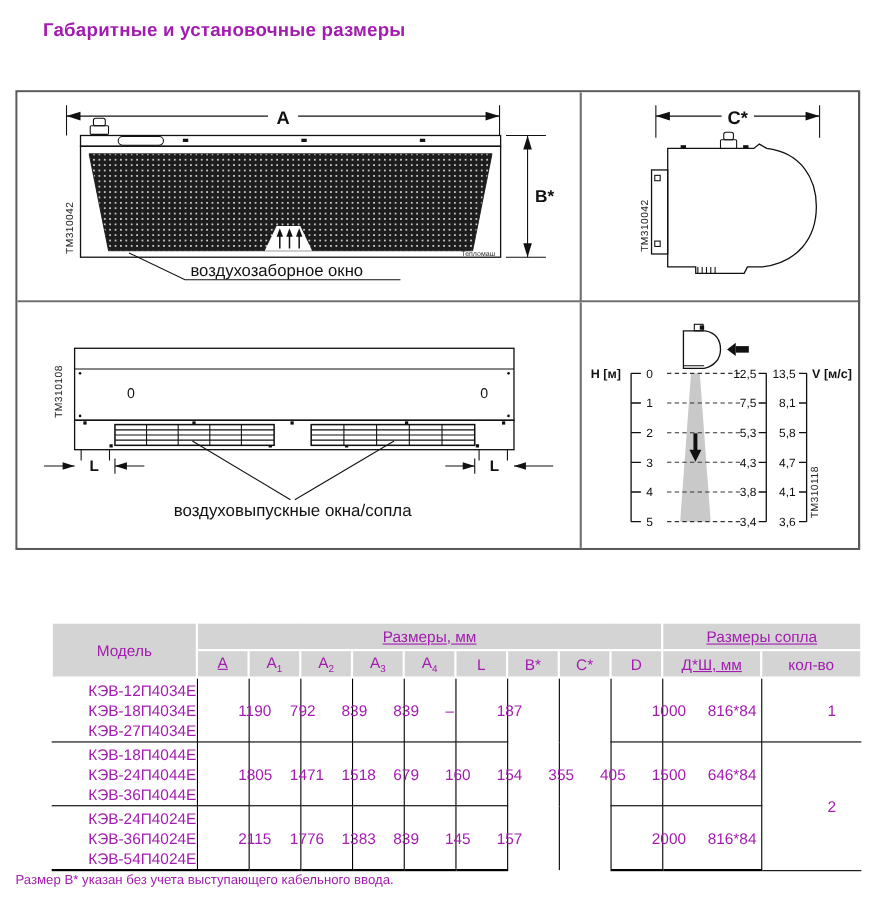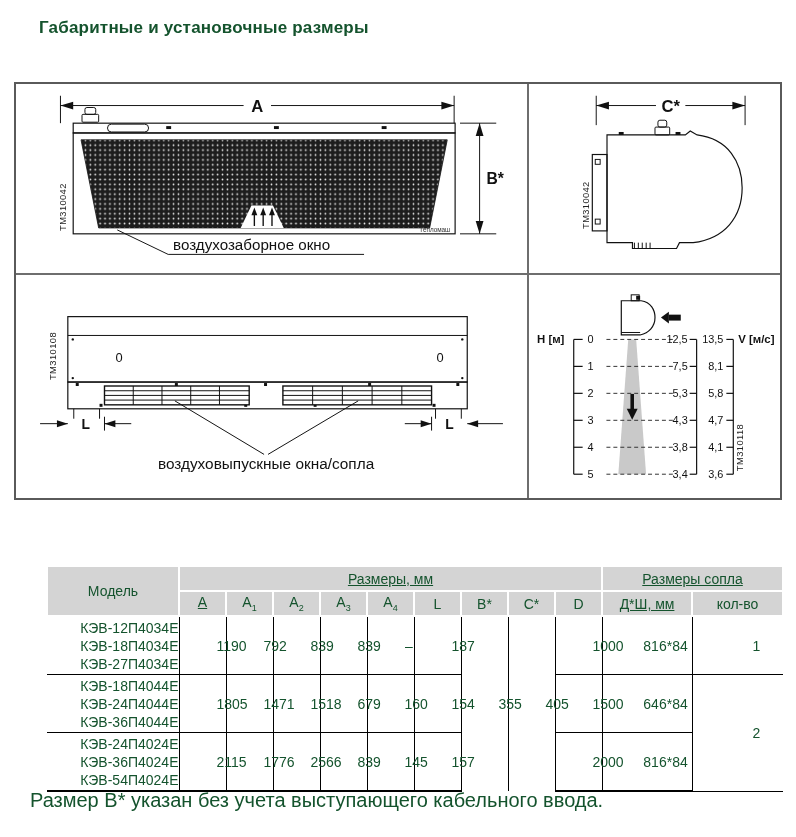--- a/index.html
+++ b/index.html
@@ -1,17 +1,17 @@
 <!DOCTYPE html>
 <html><head>
 <meta charset="utf-8">
 <style>
   html,body{margin:0;padding:0;background:#fff;}
   .page{position:relative;width:796px;height:837px;background:#fff;
-        font-family:"Liberation Sans",sans-serif;color:#14532d;overflow:hidden;}
+        font-family:"Liberation Sans",sans-serif;color:#a21caf;overflow:hidden;}
 
   .title-pill{position:absolute;left:30px;top:13px;width:344px;height:30px;
 - 'Brauchen Sie Hilfe?'              background:#dcdcdc;border-radius:9px;display:flex;align-items:center;}
   .title-pill span{font-size:17px;font-weight:bold;padding-left:9px;letter-spacing:.2px;}
 
   .panel{position:absolute;left:14px;top:82px;width:764px;height:414px;
          border:2px solid #5a5a5a;display:grid;
          grid-template-columns:513px 1fr;grid-template-rows:191px 1fr;}
   .q{overflow:hidden;background:#fff;}
   .q1{border-right:2px solid #6e6e6e;border-bottom:2px solid #6e6e6e;}
@@ -39,21 +39,21 @@
   table.dims tbody td{border:1.5px solid #000;text-align:center;vertical-align:middle;
                       padding:0;height:57px;background:#fff;}
   table.dims tbody tr td{border-top:1.5px solid #000;padding-left:37px;}
   table.dims tbody tr.first td{border-top:none;}
   table.dims tbody td.model{text-align:right;padding-left:8px;border-left:none;line-height:18px;}
   table.dims tbody td.lastcol{border-right:none;}
   table.dims tbody tr.last td{border-bottom:2.5px solid #000;}
   table.dims tbody td.nb{border-top:none;border-bottom:none;margin-left:10px;}
   .sub{font-size:9px;vertical-align:-4px;}
 
-  .notes{position:absolute;left:30px;top:791px;font-size:20px;line-height:19px;}
+  .notes{position:absolute;left:14px;top:791px;font-size:12px;line-height:19px;}
 </style>
 </head>
 <body>
 
 <div class="page">
 
   <div class="title-pill">
     <span>Габаритные и установочные размеры</span>
   </div>
 
@@ -366,21 +366,21 @@
         <td rowspan="2" class="lastcol">2</td>
       </tr>
       <tr class="last">
         <td class="model">
           <div>КЭВ-24П4024Е</div>
           <div>КЭВ-36П4024Е</div>
           <div>КЭВ-54П4024Е</div>
         </td>
         <td>2115</td>
         <td>1776</td>
-        <td>2566</td>
+        <td>1383</td>
         <td>839</td>
         <td>145</td>
         <td>157</td>
         <td>2000</td>
         <td>816*84</td>
       </tr>
     </tbody>
   </table>
 
   <div class="notes">

